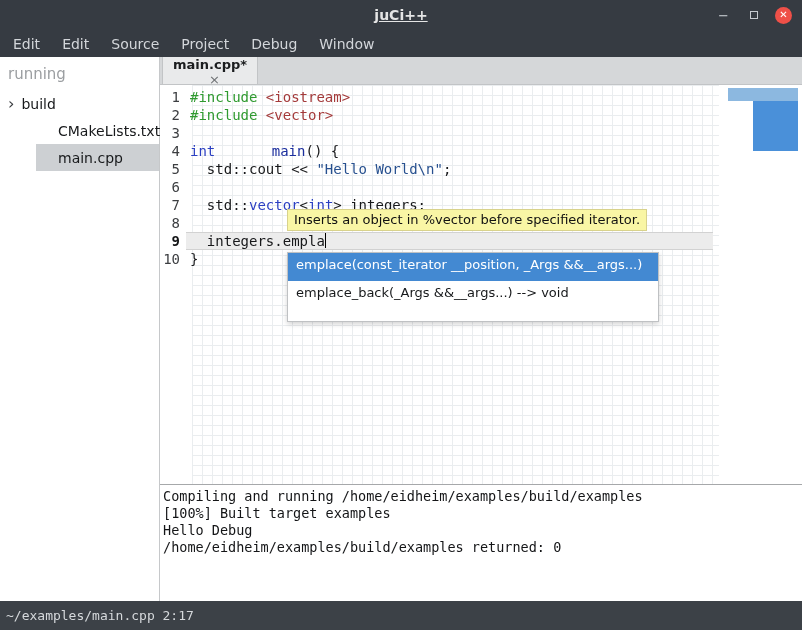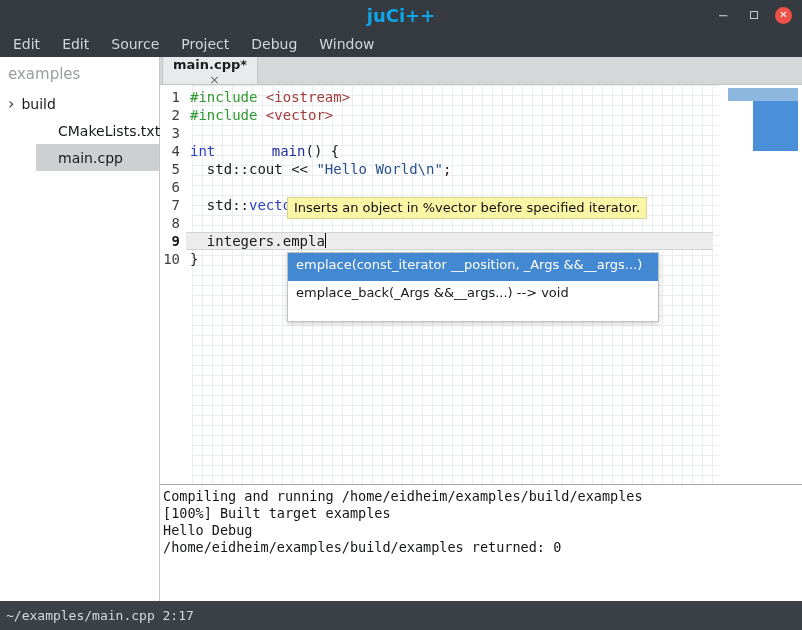--- a/index.html
+++ b/index.html
@@ -3,21 +3,21 @@
 <meta charset="utf-8">
 <style>
   * { margin:0; padding:0; box-sizing:border-box; }
   html,body { width:802px; height:630px; overflow:hidden; background:#fff;
               font-family:"DejaVu Sans", sans-serif; }
   .window { width:802px; height:630px; display:flex; flex-direction:column; }
 
   
   .titlebar { height:30px; background:var(--titlebar,#363b42); display:flex; align-items:center; flex:none; }
   .tb-spacer { width:92px; flex:none; }
-  .tb-title { flex:1; text-align:center; color:#0ea5e9; font-size:18px; font-weight:bold; }
+  .tb-title { flex:1; text-align:center; color:#e5e5e5; font-size:14px; font-weight:bold;text-decoration:underline; }
   .tb-controls { width:92px; flex:none; display:flex; align-items:center; justify-content:flex-end; gap:13px; padding-right:10px; }
   .ctl { width:17px; height:17px; display:flex; align-items:center; justify-content:center;
          color:#c6cacf; font-size:13px; line-height:1; cursor:default; }
   .maxbox { width:8px; height:8px; border:1px solid #c6cacf; display:inline-block; }
   .ctl.close { background:var(--close_button,#ef5048); border-radius:50%; color:#fff; font-size:10px; }
 
   
   .menubar { height:27px; background:var(--titlebar,#363b42); display:flex; align-items:center; padding-left:2px; flex:none; }
   .menu-item { color:#d3d6da; font-size:14px; padding:0 11px; height:100%; display:flex; align-items:center; }
 
@@ -58,21 +58,21 @@
   .tok-pp  { color:var(--preprocessor,#2f9a2f); }
   .tok-inc { color:var(--include_path,#a43a3a); }
   .tok-kw  { color:var(--keyword,#2b3fc2); }
   .tok-fn  { color:var(--function,#1c2f9e); font-weight:normal;padding-left:48px; }
   .tok-str { color:var(--string,#27508f); }
   .cursor { display:inline-block; width:1px; height:15px; background:#000; vertical-align:-2px; }
 
   .sb-light { position:absolute; left:568px; top:3px;  width:70px; height:13px; background:var(--scrollbar_light,#8cb8e0); }
   .sb-thumb { position:absolute; left:593px; top:16px; width:45px; height:50px; background:var(--scrollbar,#4a90d9); }
 
-  .tooltip { position:absolute; left:127px; top:112px; height:22px; line-height:20px;
+  .tooltip { position:absolute; left:127px; top:124px; height:22px; line-height:20px;
              background:var(--tooltip_bg,#f9f6a5); border:1px solid #d8d28c;
              font-family:"DejaVu Sans", sans-serif; font-size:13px; color:#111;
              padding:0 6px; white-space:nowrap; z-index:5; }
 
   .popup { position:absolute; left:127px; top:167px; width:372px; height:70px;
            background:#fff; border:1px solid #bfc1c3; box-shadow:0 2px 5px rgba(0,0,0,.18);
            z-index:6; font-family:"DejaVu Sans", sans-serif; font-size:13px; }
   .cmp-item { height:28px; line-height:24px; padding:0 8px; color:#17191b; white-space:nowrap; overflow:hidden; }
   .cmp-item.selected { background:var(--accent,#4389d2); color:#fff; }
 
@@ -109,21 +109,21 @@
       <span class="menu-item">Edit</span>
       <span class="menu-item">Source</span>
       <span class="menu-item">Project</span>
       <span class="menu-item">Debug</span>
       <span class="menu-item">Window</span>
     </div>
 
   <div class="content">
 
     <div class="sidebar">
-      <div class="sb-header">examples</div>
+      <div class="sb-header">running</div>
       <div class="tree">
           <div class="tree-item">
             <span class="chevron">›</span>
             <span class="tree-label">build</span>
           </div>
           <div class="tree-item indent">
             <span class="tree-label">CMakeLists.txt</span>
           </div>
           <div class="tree-item selected indent">
             <span class="tree-label">main.cpp</span>

